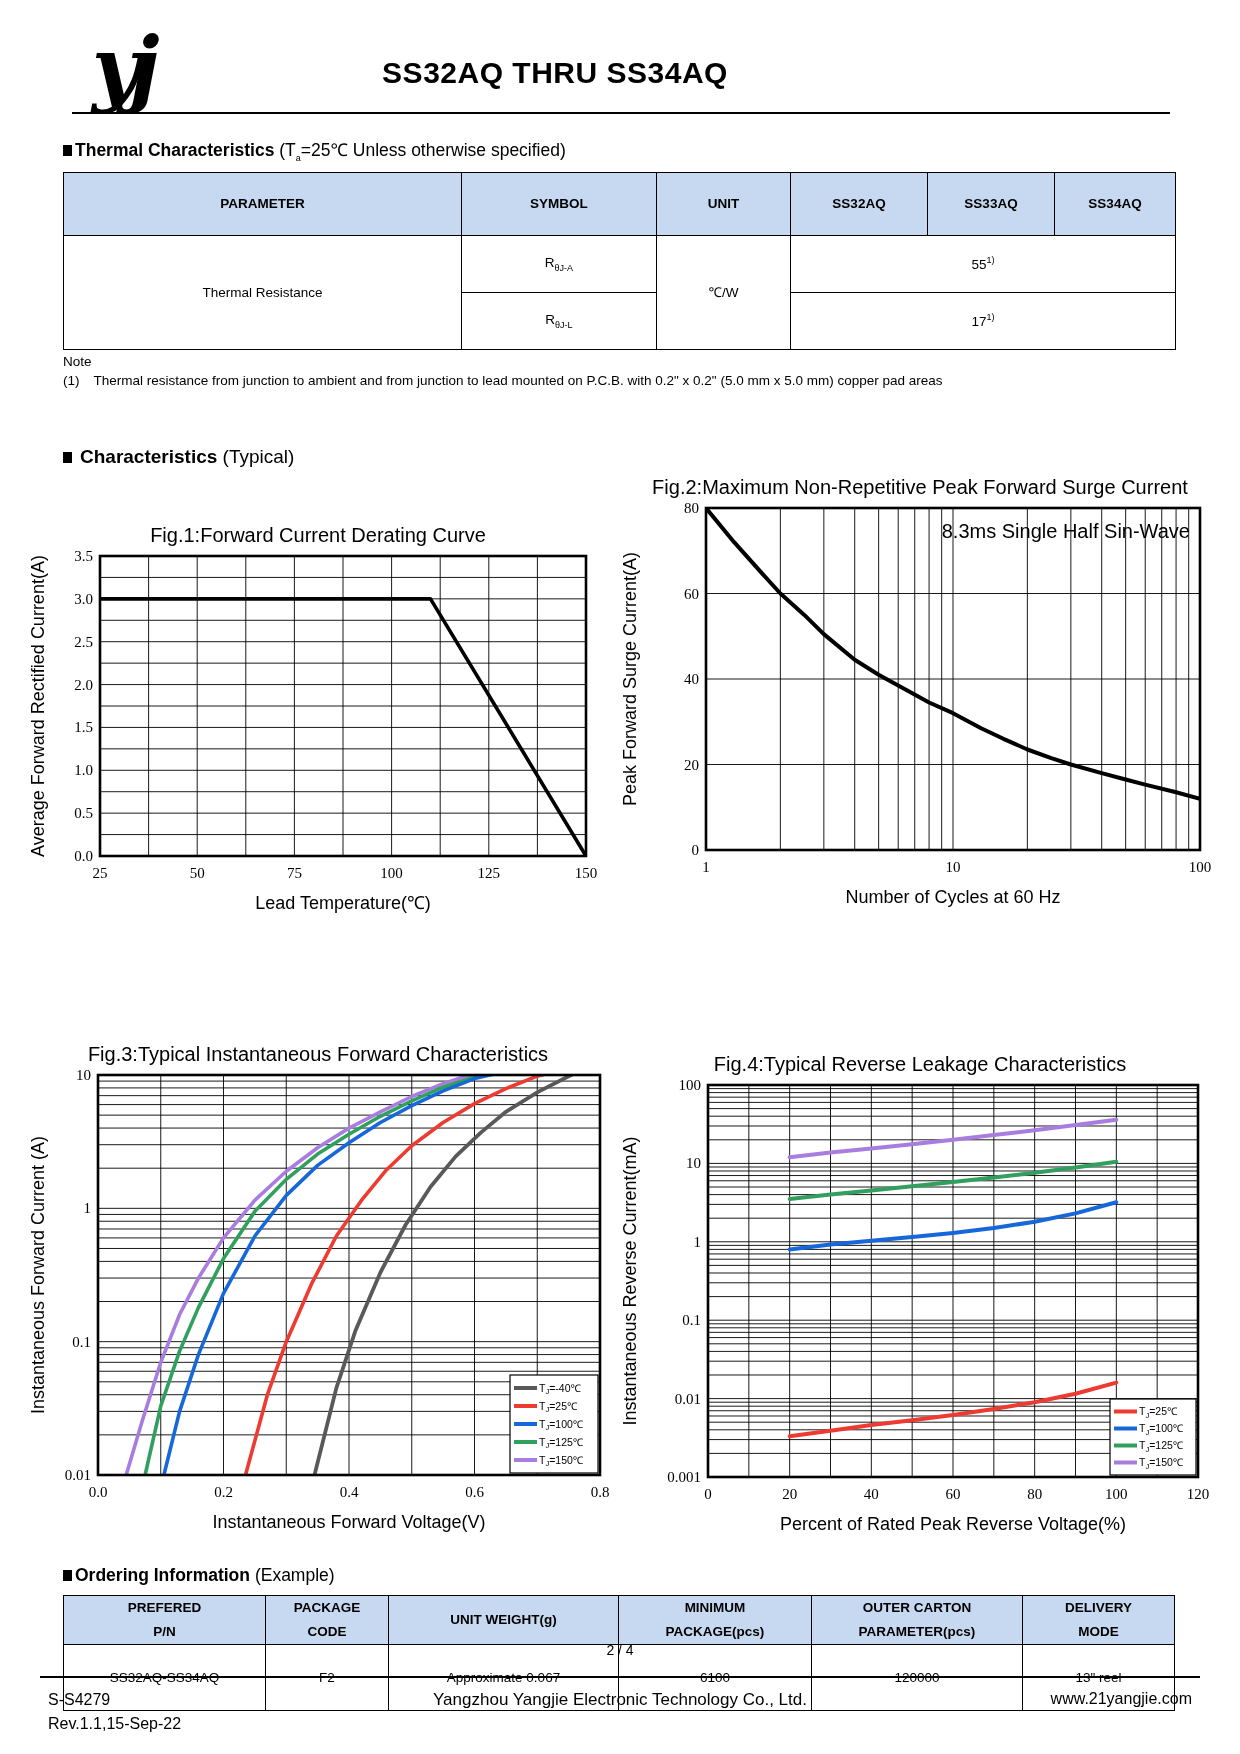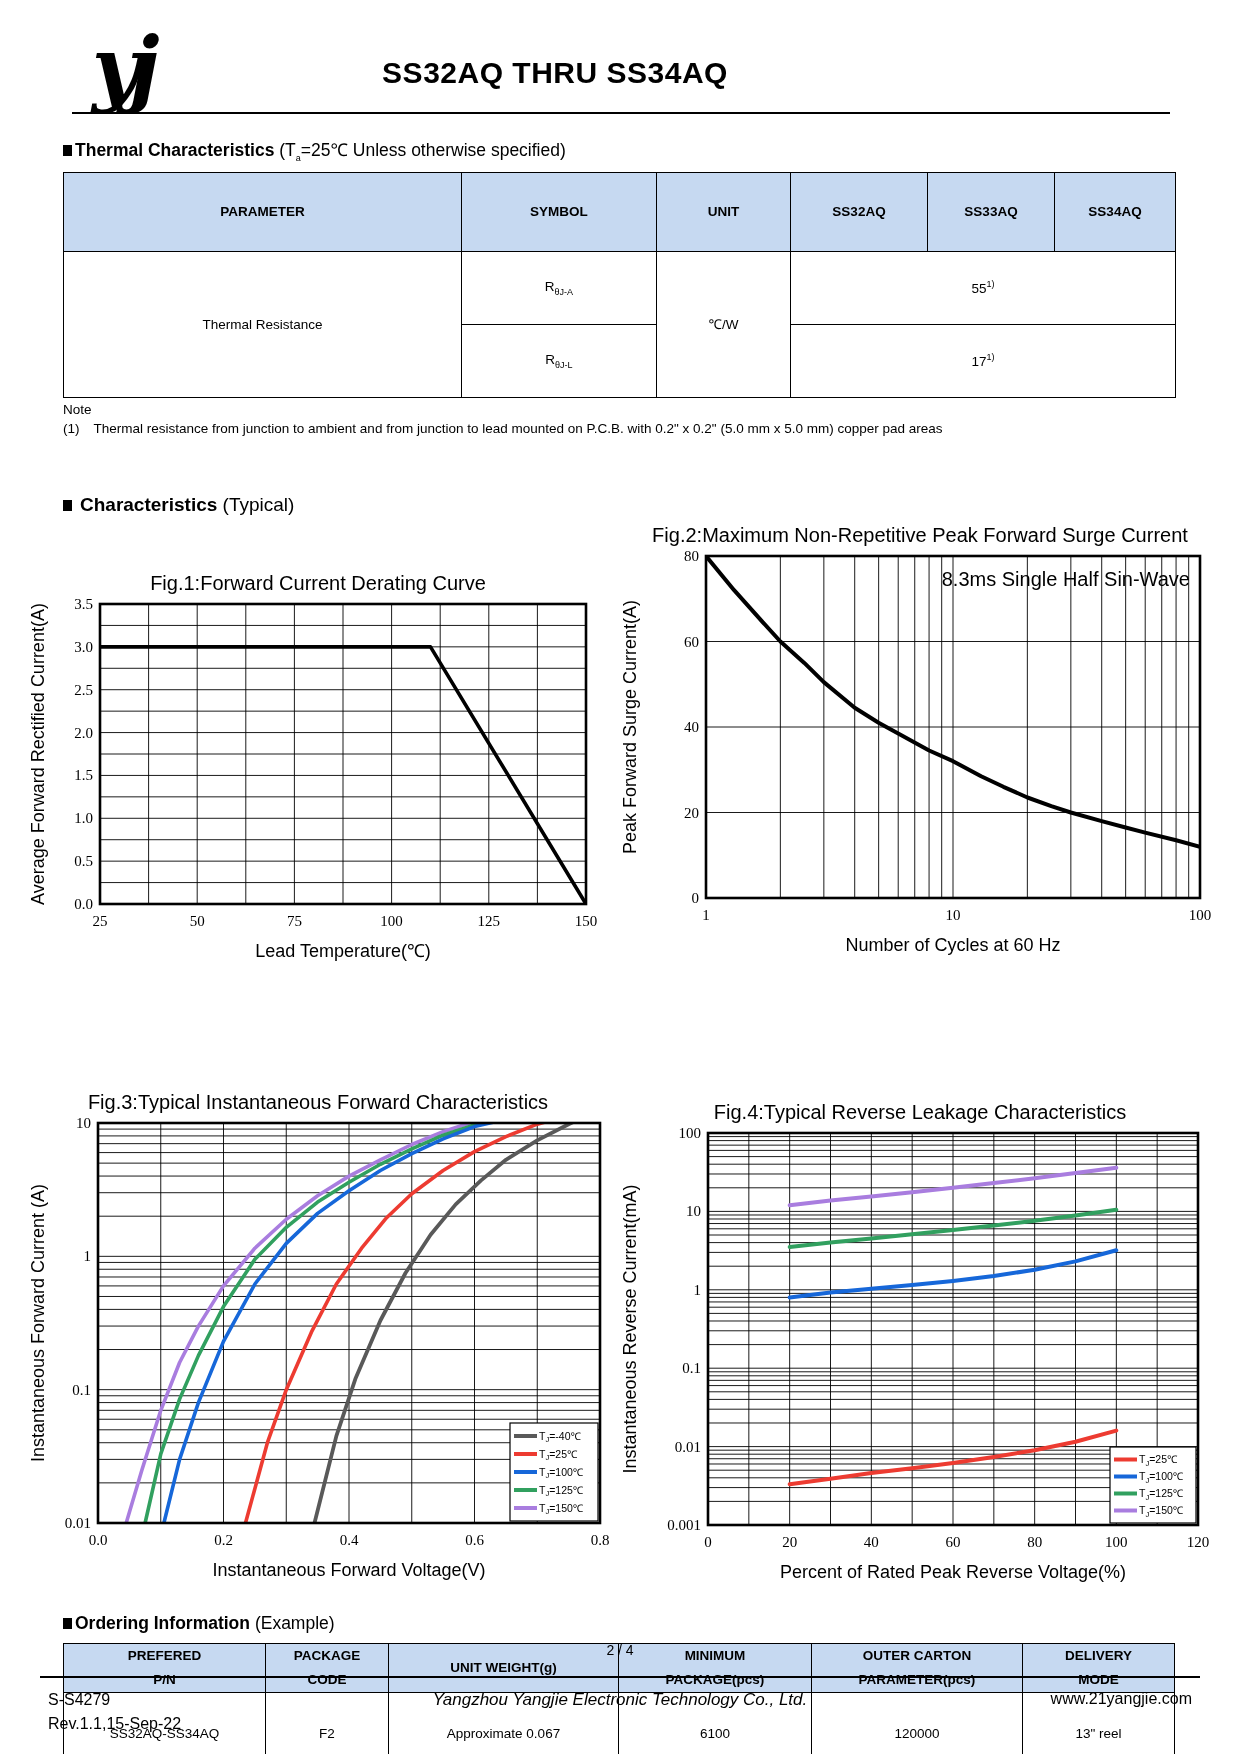--- a/index.html
+++ b/index.html
@@ -13,41 +13,41 @@
   
   .content{position:absolute;top:125px;left:63px;right:62px;}
   .sec-heading{font-size:17.5px;margin-top:12px;}
   .sec-heading b{font-size:17.5px;}
   .sq{display:inline-block;width:9px;height:11px;background:#000;margin-right:3px;}
   .sq.sp{margin-right:8px;}
   sub,sup{font-size:9px;}
   
   table{border-collapse:collapse;width:1112px;table-layout:fixed;margin-top:9px;}
   th,td{border:1.6px solid #000;text-align:center;vertical-align:middle;
-        font-size:13.5px;padding:16px 2px;}
+        font-size:13.5px;padding:8px 2px;}
   th{background:#c6d9f1;font-weight:bold;}
   .thermal th{height:46px;}
   .thermal td{height:40px;}
   .order th{height:27px;padding:0;}
   .order td{height:49px;}
   .order .h2{line-height:24px;}
   .note{font-size:13.5px;margin-top:4px;}
   .note .n1{margin-right:14px;}
   
   .char-head{margin-top:58px;font-size:19px;}
   .char-head b{font-size:19px;margin-top:7px;}
   .charts{position:relative;height:1085px;margin-left:-37px;margin-right:-42px;}
   .fig{position:absolute;}
   .fig-title{height:24px;text-align:center;font-size:20px;}
   .fig svg{display:block;}
   
   .pageno{position:absolute;top:1642px;left:0;width:100%;text-align:center;font-size:14px;}
   .foot-rule{position:absolute;top:1676px;left:40px;right:40px;border-top:2.5px solid #000;}
   .foot-left{position:absolute;top:1688px;left:48px;font-size:16px;line-height:24px;}
-  .foot-center{position:absolute;top:1690px;left:0;width:100%;text-align:center;font-size:17px;font-style:italic;}
+  .foot-center{position:absolute;top:1690px;left:0;width:100%;text-align:center;font-size:17px;}
   .foot-right{position:absolute;top:1690px;right:48px;font-size:16px;}
 </style>
 </head>
 <body>
 
 <svg class="logo" viewBox="0 0 150 100">
   <text x="4" y="80" font-family="'DejaVu Serif',serif" font-style="italic" font-weight="bold" font-size="82" letter-spacing="-10">yj</text>
 </svg>
 <div class="doc-title">SS32AQ THRU SS34AQ</div>
 <div class="top-rule"></div>

